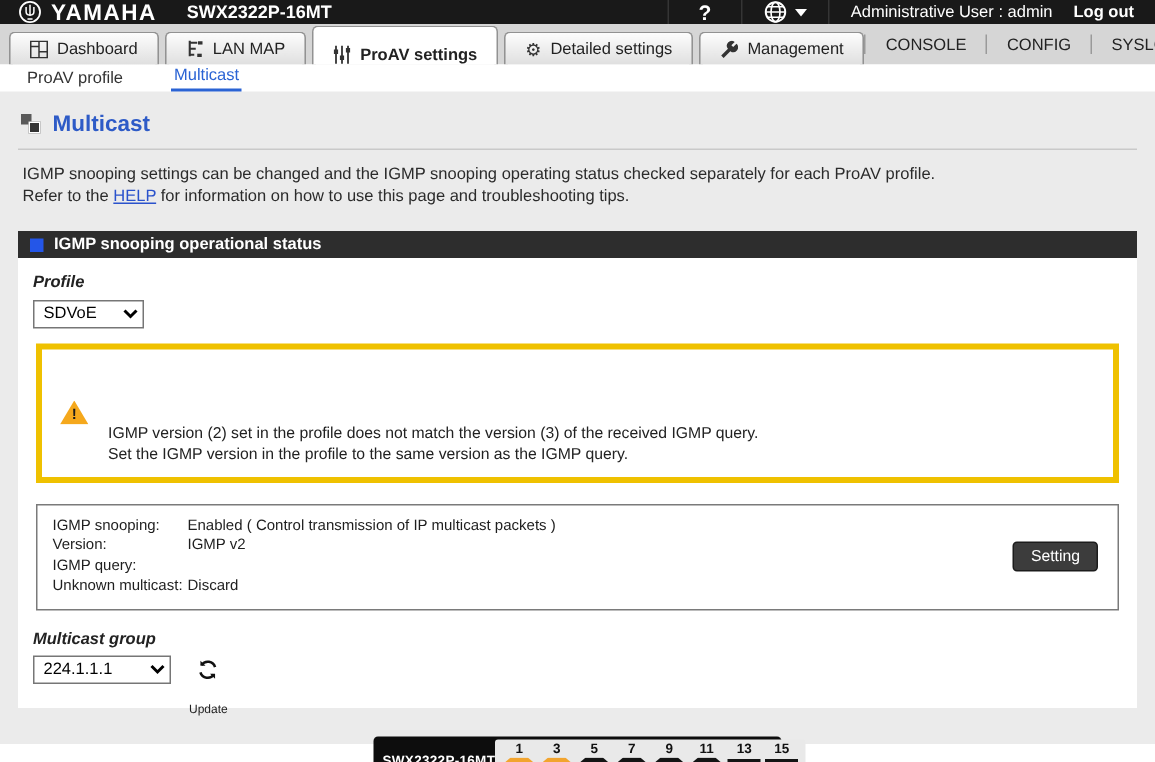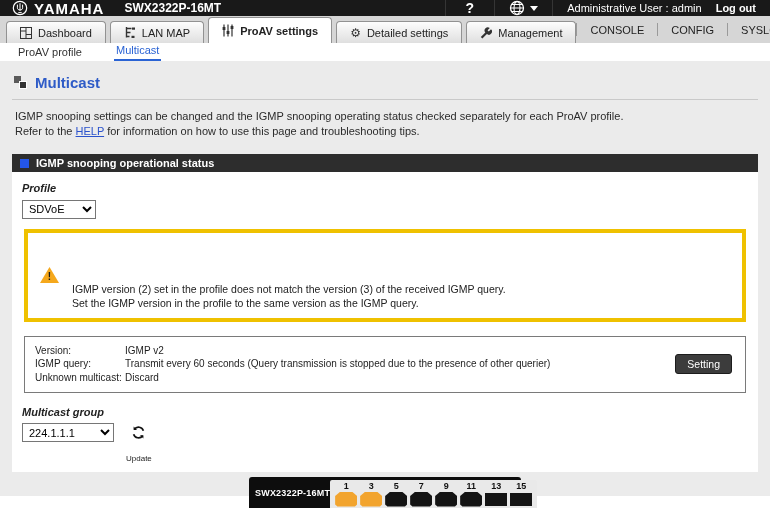--- a/index.html
+++ b/index.html
@@ -15,21 +15,21 @@
   .help-btn { padding:0 20px; font-size:14px; font-weight:bold; cursor:pointer; }
   .lang-btn { padding:0 14px; display:flex; align-items:center; gap:5px; cursor:pointer; height:100%; }
   .caret-down { width:0; height:0; border-left:4px solid transparent; border-right:4px solid transparent; border-top:5px solid #fff; }
   .account { font-size:11px; padding:0 14px; white-space:nowrap; }
   .logout { font-size:11px; font-weight:bold; padding-right:14px; cursor:pointer; white-space:nowrap; }
 
   
   .tabbar { height:27px; background:#d6d6d6; display:flex; align-items:flex-end; padding:0 0 0 6px; }
   .tabs { display:flex; gap:4px; align-items:flex-end; }
   .tab { display:flex; align-items:center; gap:6px; font-size:11px; color:#222; background:linear-gradient(#fdfdfd,#dfdfdf); border:1px solid #929292; border-bottom:none; border-radius:4px 4px 0 0; padding:0 13px; height:22px; cursor:pointer; white-space:nowrap; }
-  .tab.active { background:#fff; height:26px; font-weight:bold; position:relative; z-index:2; }
+  .tab.active { background:#fff; height:26px; font-weight:bold; position:relative; z-index:2;align-items:flex-end; }
   .tab .ticon { display:flex; align-items:center; }
   .gear-glyph { font-family:"DejaVu Sans",sans-serif; font-size:12px; line-height:12px; color:#333; }
   .quicklinks { margin-left:auto; display:flex; align-items:center; height:100%; font-size:11px; color:#222; padding-right:4px; }
   .qlink { padding:0 13px; cursor:pointer; }
   .q-sep { width:1px; height:13px; background:#9a9a9a; }
 
   
   .subtabs { height:18px; background:#fff; display:flex; align-items:flex-end; gap:30px; padding:0 16px; font-size:11px; }
   .subtab { padding:0 2px 3px; color:#333; cursor:pointer; }
   .subtab.active { color:#2a63d4; border-bottom:2px solid #2a63d4; }
@@ -211,26 +211,29 @@
           <span>!</span>
         </span>
       <div class="warning-text">
         <span>IGMP version (2) set in the profile does not match the version (3) of the received IGMP query.</span><br>
         <span>Set the IGMP version in the profile to the same version as the IGMP query.</span>
       </div>
     </div>
 
     <div class="status-box">
       <div class="status-row">
+        <span>IGMP snooping:</span>
+        <span>Enabled ( Control transmission of IP multicast packets )</span>
+      </div>
+      <div class="status-row">
         <span>Version:</span>
         <span>IGMP v2</span>
       </div>
       <div class="status-row">
         <span>IGMP query:</span>
-        <span>Transmit every 60 seconds (Query transmission is stopped due to the presence of other querier)</span>
       </div>
       <div class="status-row">
         <span>Unknown multicast:</span>
         <span>Discard</span>
       </div>
       <button class="setting-btn">Setting</button>
     </div>
 
     <div class="field-label">Multicast group</div>
     <div class="group-row">

